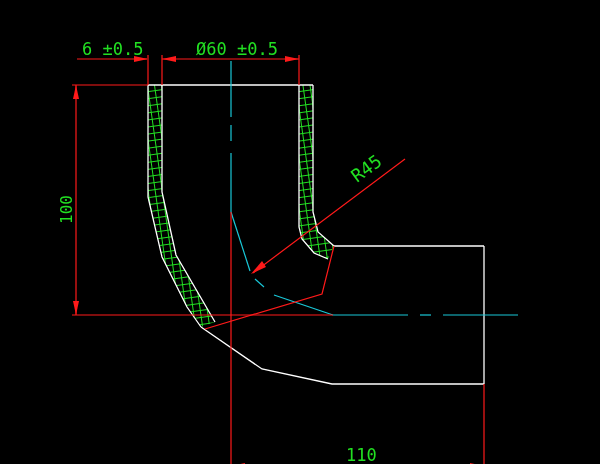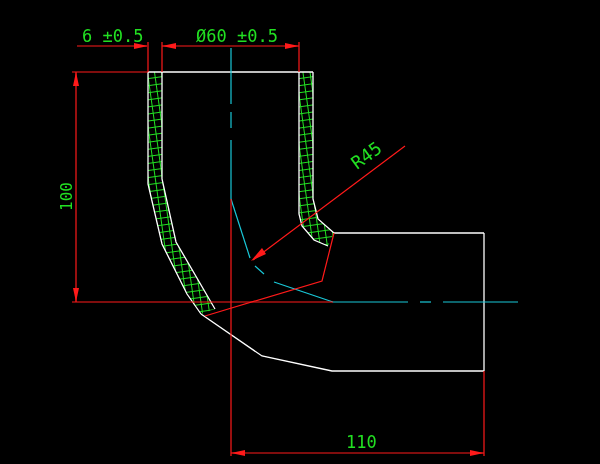--- a/index.html
+++ b/index.html
@@ -1,17 +1,17 @@
 <!DOCTYPE html>
 <html><head>
   <meta charset="utf-8">
   <style>
     html, body { margin: 0; padding: 0; background: #000; }
     body { width: 600px; height: 464px; overflow: hidden; }
-    #canvas { position: absolute; left: 0; top: 4px; width: 600px; height: 396px; }
+    #canvas { position: absolute; left: 0; top: 17px; width: 600px; height: 396px; }
     svg { display: block; }
     .dimtext { font-family: "DejaVu Sans Mono", monospace; fill: #22e022; }
   </style>
 </head>
 <body>
 
 <div id="canvas">
 <svg width="600" height="464" viewBox="0 0 600 464" xmlns="http://www.w3.org/2000/svg">
   <defs>
     <pattern id="hatch" width="7" height="7" patternUnits="userSpaceOnUse" patternTransform="rotate(-8)">

